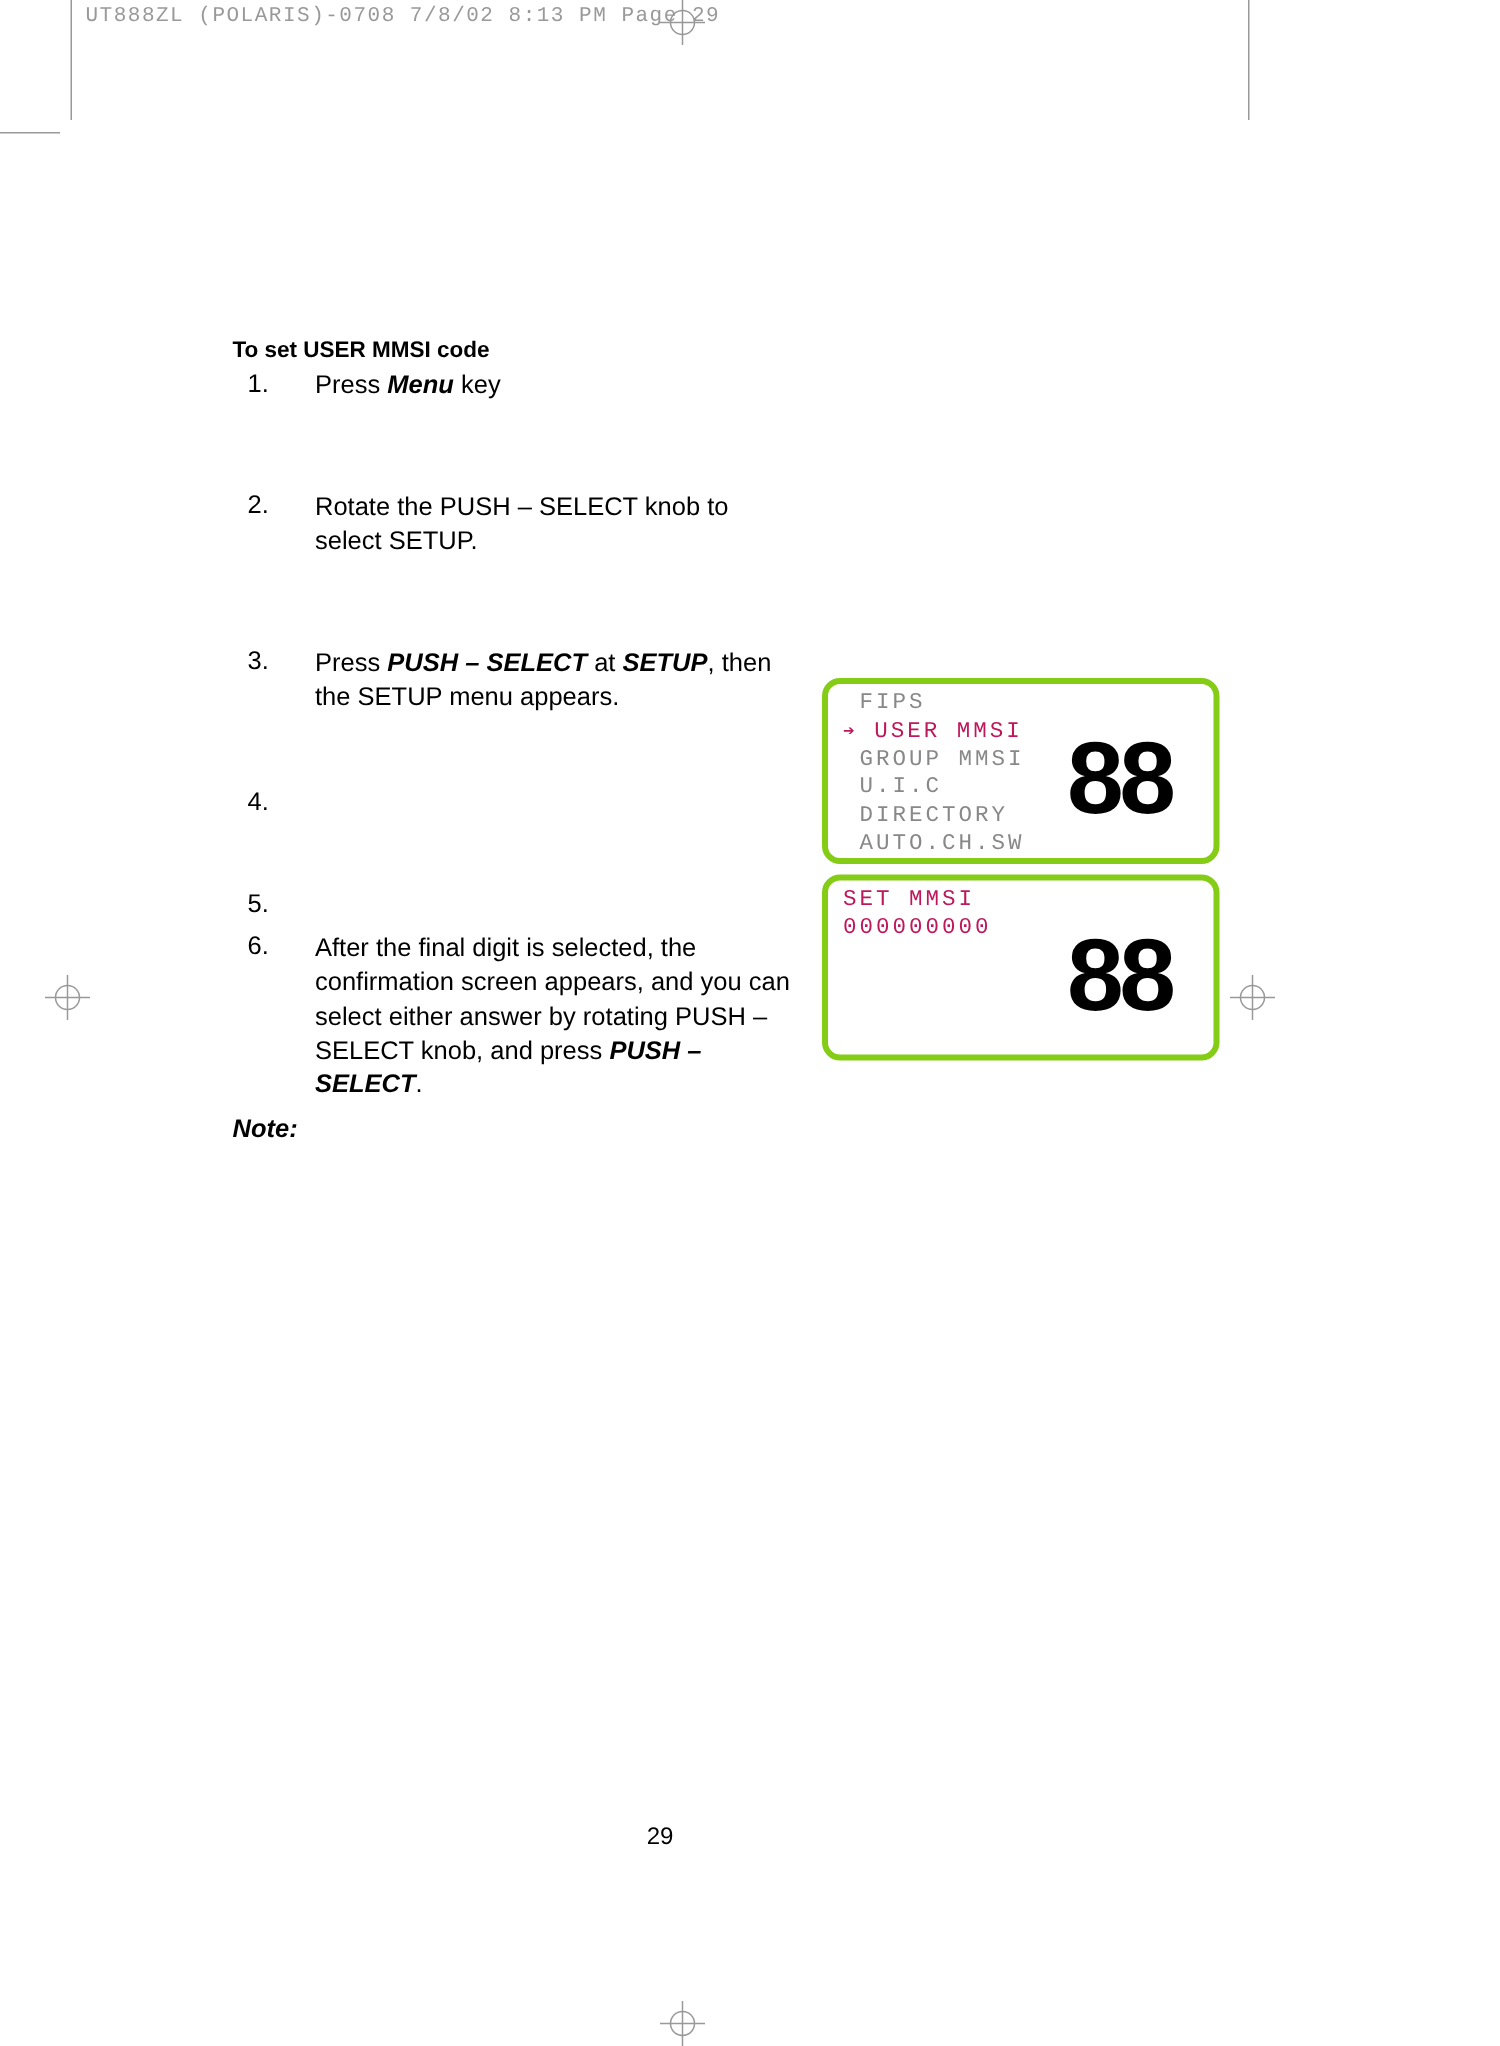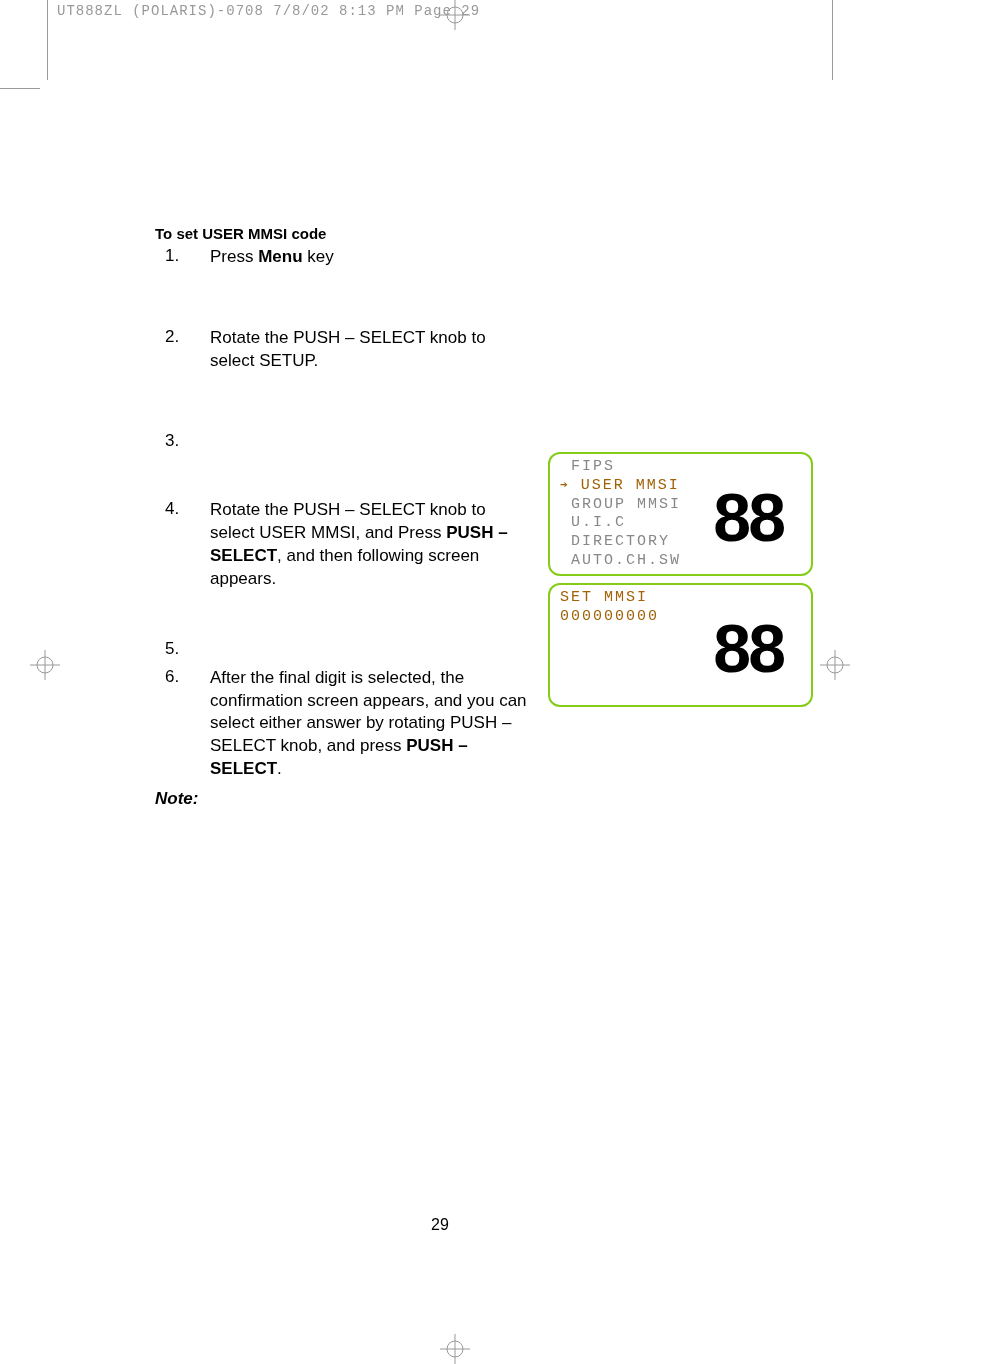--- a/index.html
+++ b/index.html
@@ -122,35 +122,36 @@
       flex-shrink: 0;
     }
     .note-text {
       font-size: 17px;
       font-style: italic;
       line-height: 1.35;
       max-width: 300px;
     }
     .bold-italic {
       font-weight: bold;
+      font-style: italic;
     }
     .spacer {
       height: 50px;
     }
     .page-number {
       position: absolute;
       bottom: 130px;
       left: 0;
       width: 880px;
       text-align: center;
       font-size: 16px;
     }
     .lcd-screen {
       position: absolute;
-      border: 2px solid #84cc16;
+      border: 4px solid #84cc16;
       border-radius: 12px;
       width: 265px;
       height: 124px;
       padding: 4px 10px;
       font-family: 'Courier New', monospace;
     }
     .lcd-screen.first {
       top: 452px;
       left: 548px;
     }
@@ -159,21 +160,21 @@
       left: 548px;
     }
     .lcd-line {
       font-size: 15px;
       letter-spacing: 2px;
       line-height: 1.25;
       color: #888;
       white-space: pre;
     }
     .lcd-line.active {
-      color: #a16207;
+      color: #be185d;
     }
     .arrow {
       font-size: 13px;
     }
     .big-88 {
       position: absolute;
       right: 28px;
       top: 24px;
       font-family: Liberation Sans, sans-serif;
       font-weight: 900;
@@ -235,29 +236,29 @@
 
   <div class="list-item">
     <div class="list-num">2.</div>
     <div class="list-text">Rotate the PUSH – SELECT knob to select SETUP.</div>
   </div>
 
   <div class="spacer"></div>
 
   <div class="list-item">
     <div class="list-num">3.</div>
+    <div class="list-text">
+      <span>Press </span><span class="bold-italic">PUSH – SELECT</span><span> at </span><span class="bold-italic">SETUP</span><span>, then the SETUP menu appears.</span>
+    </div>
   </div>
 
   <div style="height: 40px;"></div>
 
   <div class="list-item">
     <div class="list-num">4.</div>
-    <div class="list-text">
-      <span>Rotate the PUSH – SELECT knob to select USER MMSI, and Press </span><span class="bold-italic">PUSH – SELECT</span><span>, and then following screen appears.</span>
-    </div>
   </div>
 
   <div style="height: 40px;"></div>
 
   <div class="list-item">
     <div class="list-num">5.</div>
   </div>
 
   <div class="list-item">
     <div class="list-num">6.</div>

